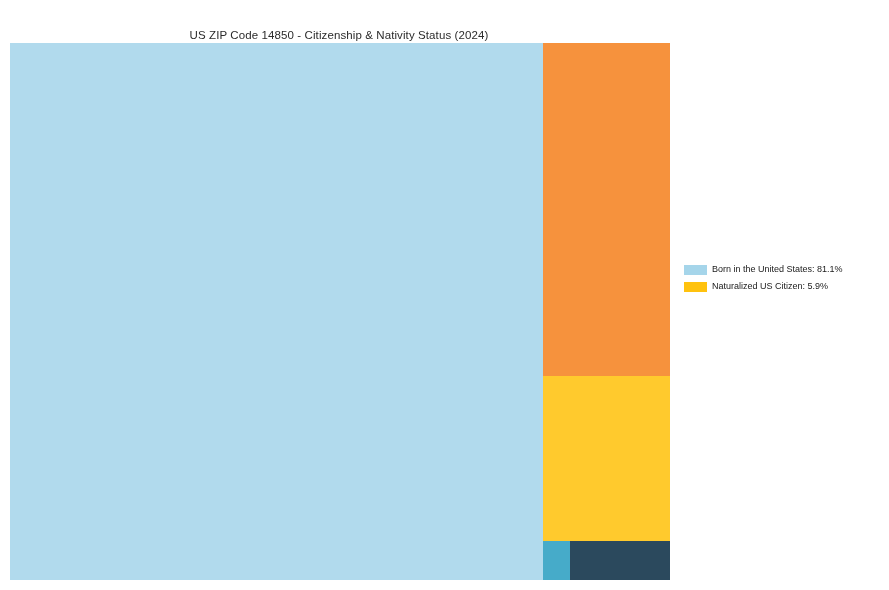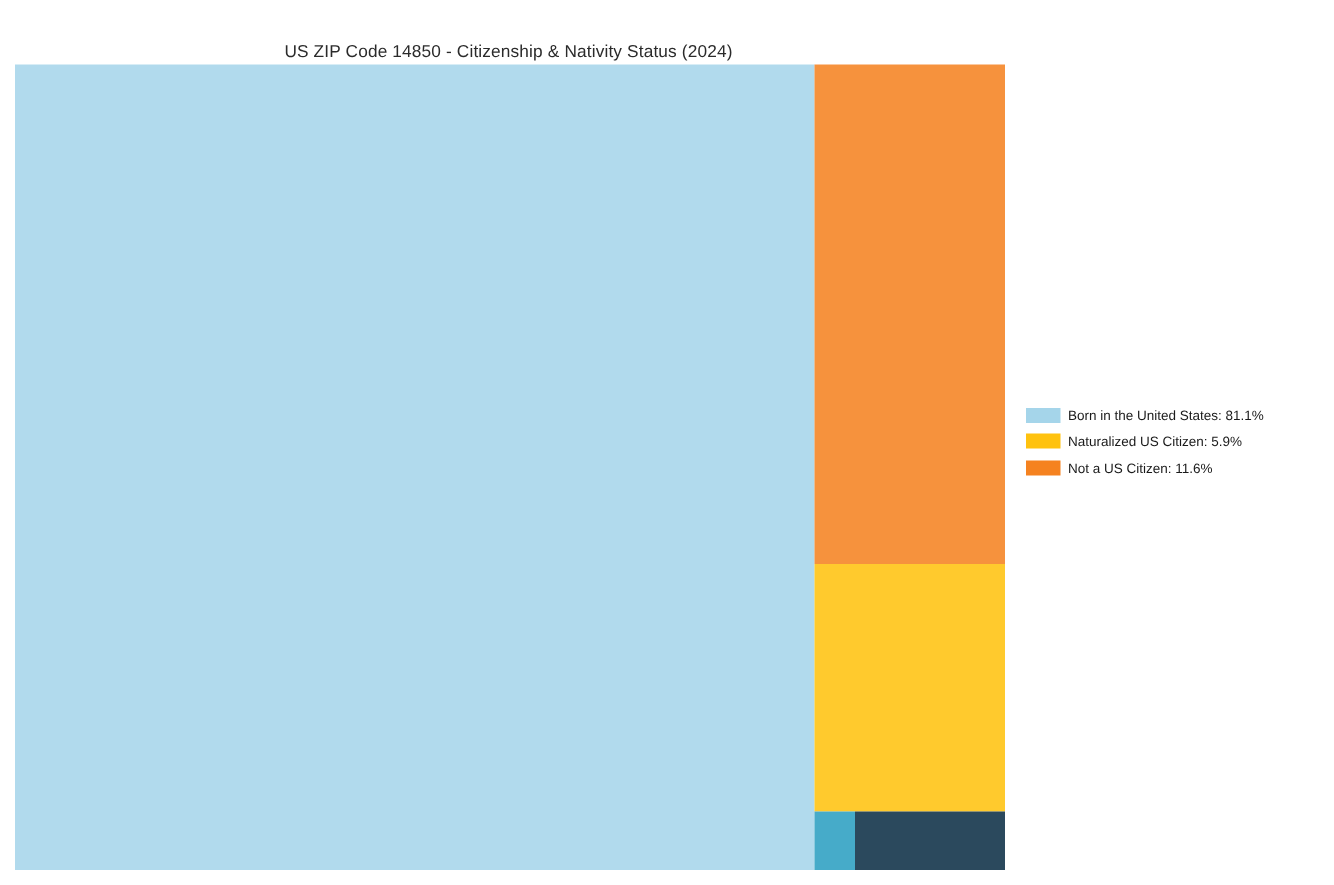--- a/index.html
+++ b/index.html
@@ -51,21 +51,21 @@
   .tile-born-abroad    { left: 560px; top: 498px; width: 100px; height: 39px;  }
 
   #legend {
     position: absolute;
     left: 684px;
     top: 265px;
     width: 200px;
   }
   .legend-row {
     display: flex;
-    align-items: flex-end;
+    align-items: flex-start;
     height: 17.2px;
   }
   .legend-swatch {
     width: 23px;
     height: 10px;
     flex: 0 0 auto;
     margin-right: 5px;
   }
   .legend-label {
     font-size: 9px;
@@ -93,17 +93,13 @@
 
 <div id="legend">
   <div class="legend-row">
     <span class="legend-swatch" style="background-color: rgb(165, 213, 234);"></span>
     <span class="legend-label">Born in the United States: 81.1%</span>
   </div>
   <div class="legend-row">
     <span class="legend-swatch" style="background-color: rgb(255, 194, 14);"></span>
     <span class="legend-label">Naturalized US Citizen: 5.9%</span>
   </div>
-  <div class="legend-row">
-    <span class="legend-swatch" style="background-color: rgb(245, 130, 32);"></span>
-    <span class="legend-label">Not a US Citizen: 11.6%</span>
-  </div>
 </div>
 
 </body></html>

